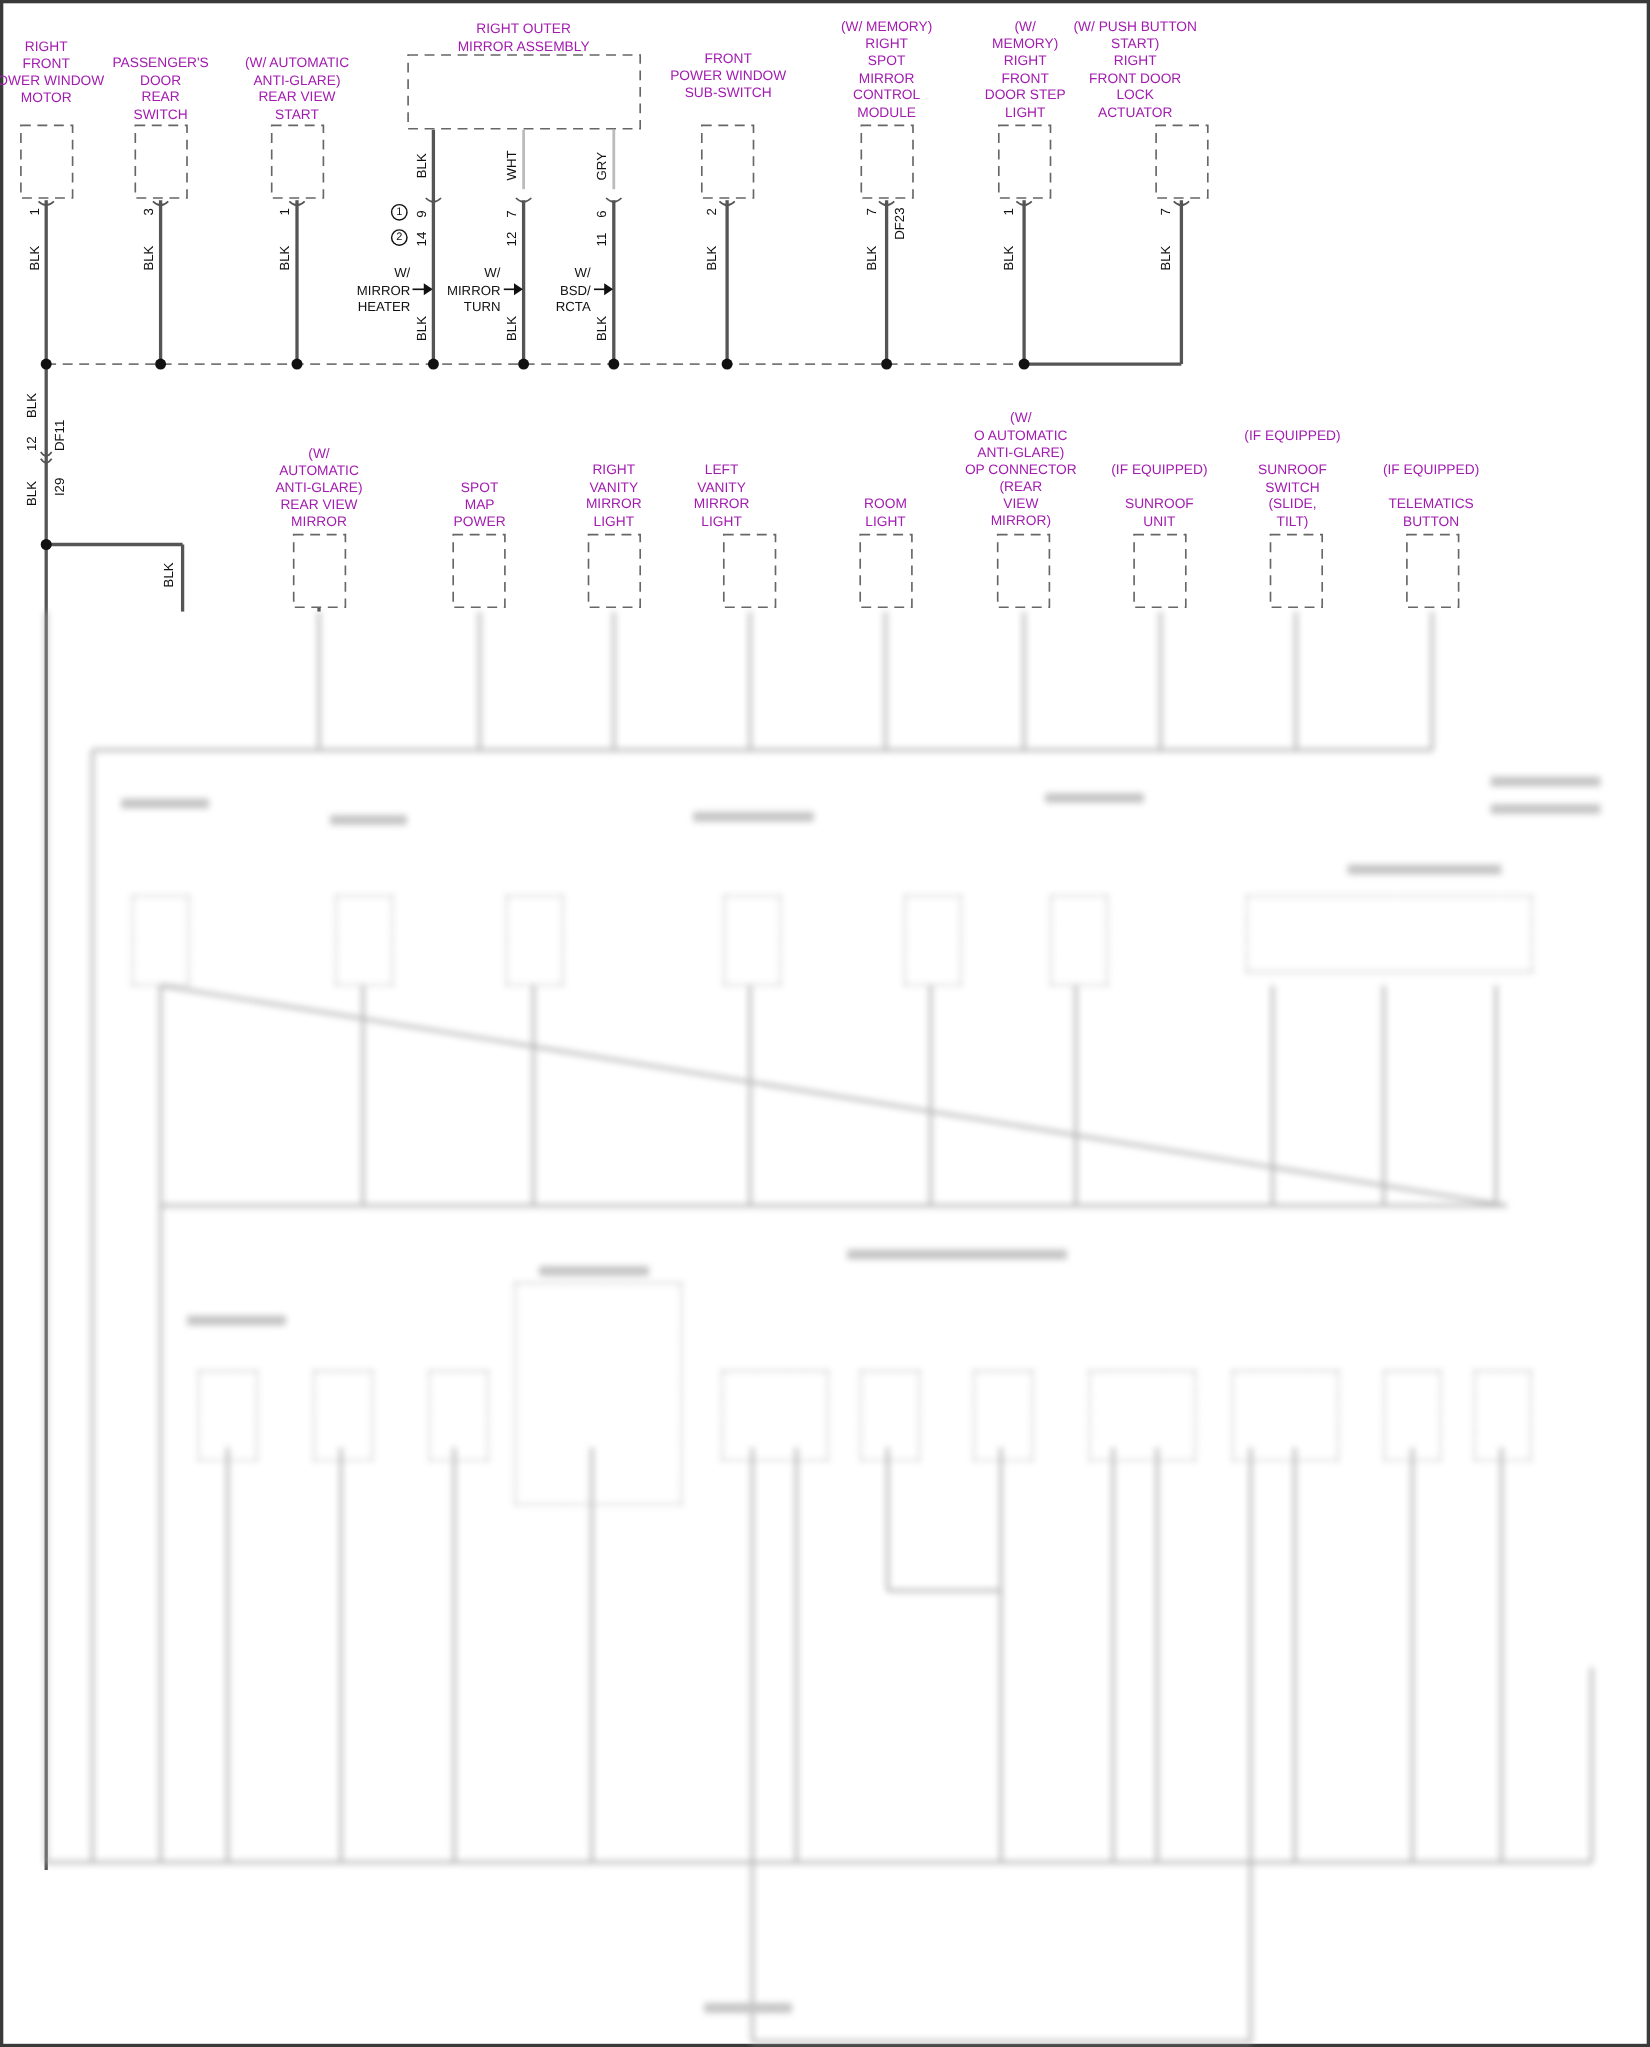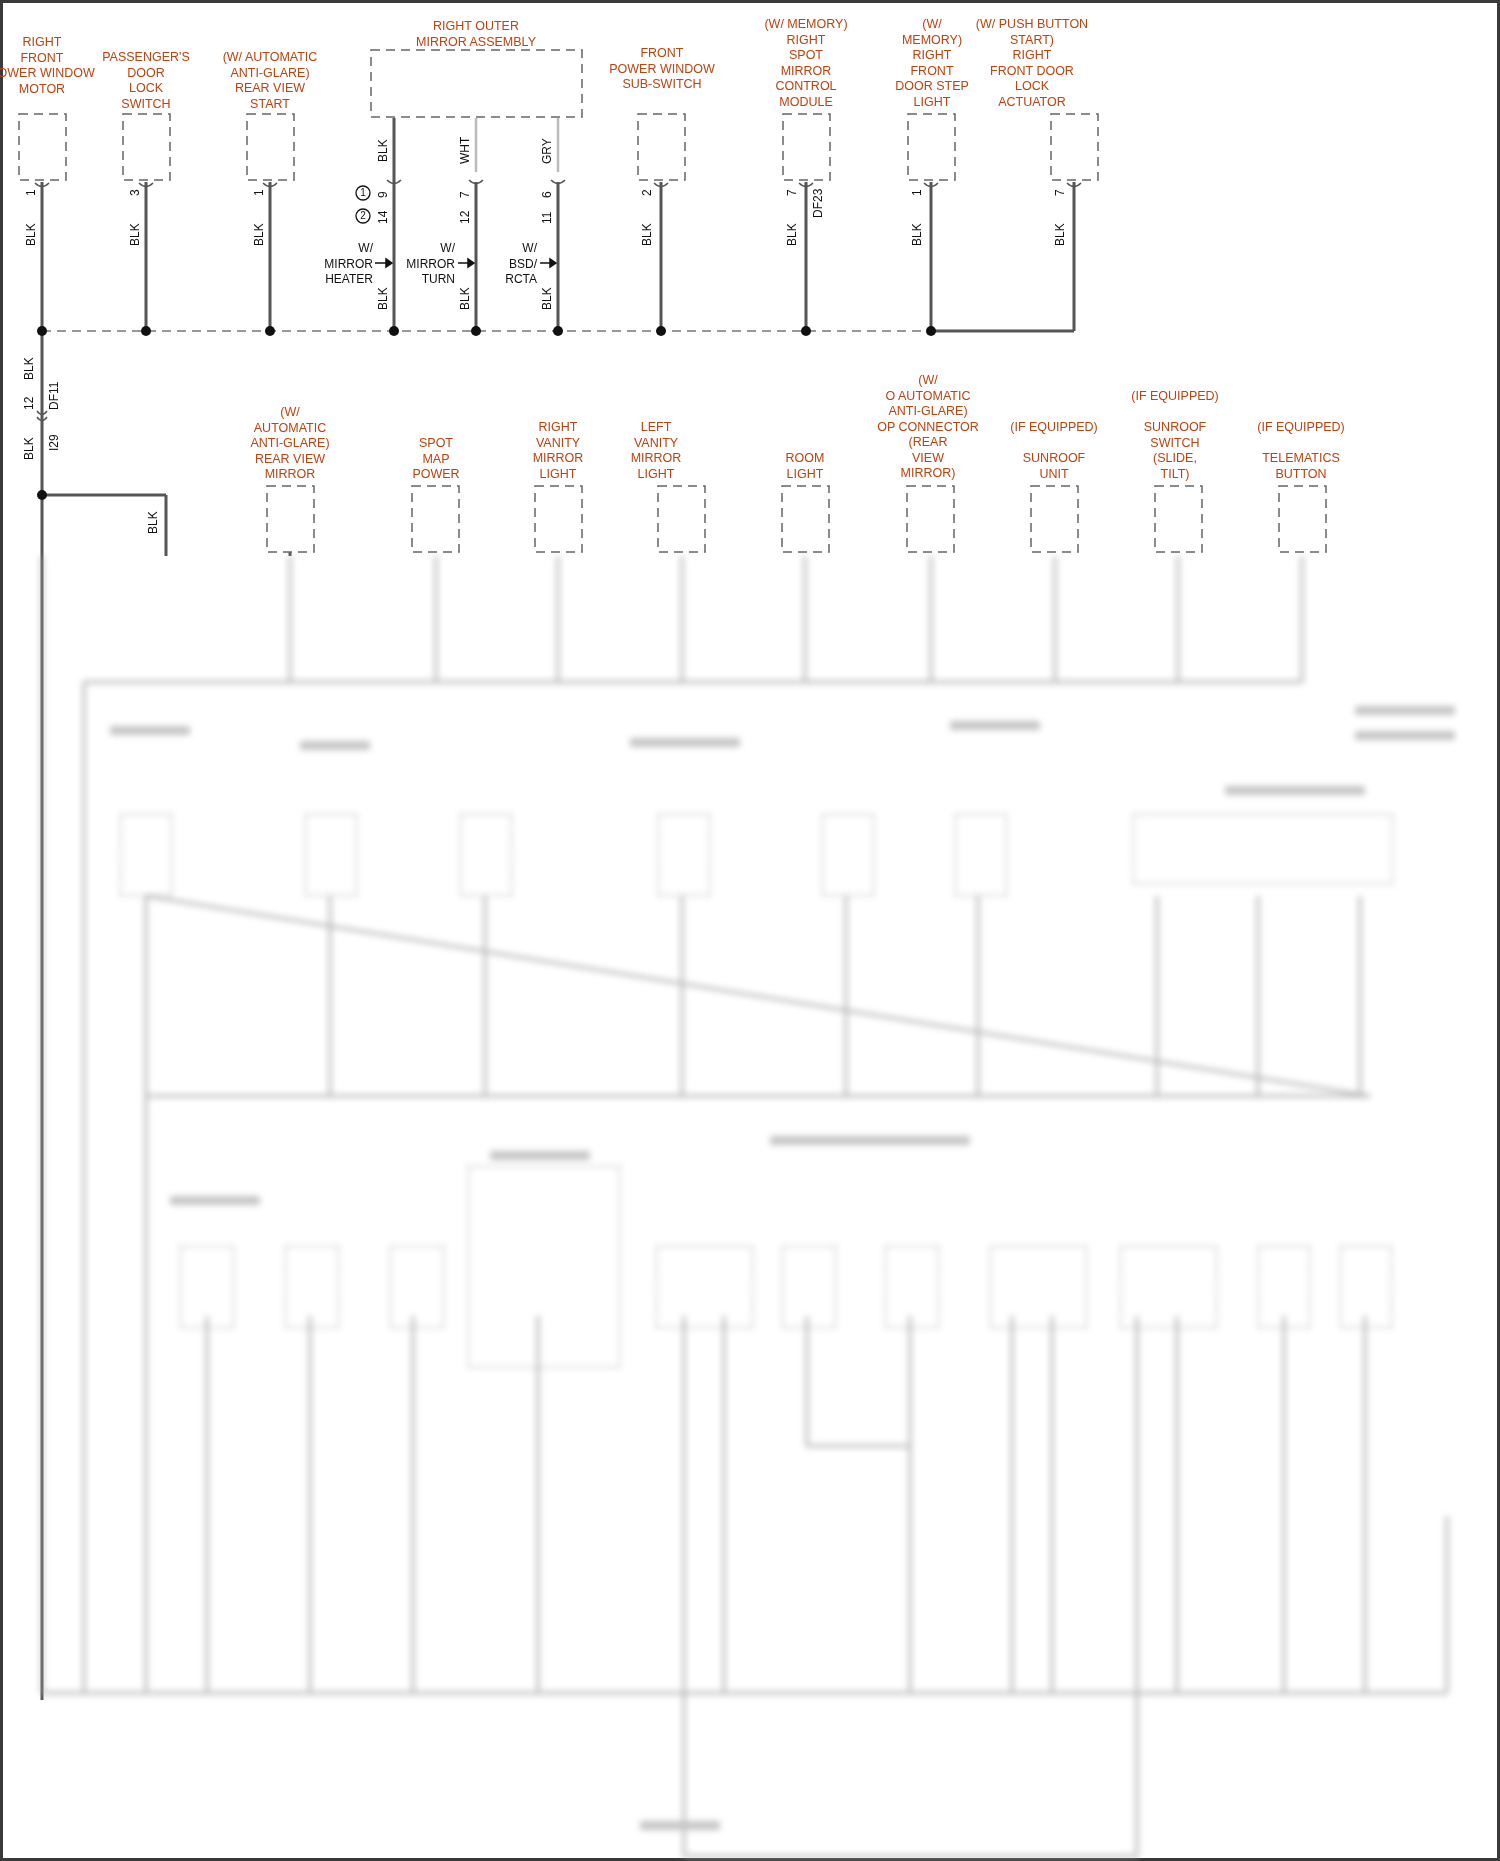--- a/index.html
+++ b/index.html
@@ -1,19 +1,19 @@
 <!DOCTYPE html>
 <html><head>
 <meta charset="utf-8">
 <style>
   html,body{margin:0;padding:0;background:#fff;}
   body{width:1500px;height:1861px;position:relative;overflow:hidden;font-family:"Liberation Sans",sans-serif;}
   #frame{position:absolute;left:0;top:0;width:1500px;height:1861px;box-sizing:border-box;border:3px solid #3a3a3a;border-top-width:3px;}
   svg{position:absolute;left:0;top:0;}
-  .lbl{position:absolute;font-size:12.5px;line-height:15.5px;color:#c2410c;text-align:center;white-space:pre;transform:translateX(-50%);}
+  .lbl{position:absolute;font-size:12.5px;line-height:15.5px;color:#a21caf;text-align:center;white-space:pre;transform:translateX(-50%);}
   .vt{position:absolute;font-size:12px;color:#111;transform-origin:left top;transform:rotate(-90deg);white-space:nowrap;}
   .side{position:absolute;font-size:12px;line-height:15.5px;color:#111;text-align:right;white-space:pre;}
   #blurred{position:absolute;left:0;top:556px;width:1500px;height:1305px;filter:blur(3px);opacity:.85;}
   .bbox{position:absolute;border:1.5px dashed #777;}
   .blurtext{position:absolute;height:9px;background:#bbb;border-radius:2px;}
 </style>
 </head>
 <body>
 
 <div id="frame"></div>
@@ -109,21 +109,21 @@
       <circle cx="363" cy="216" r="7"></circle>
   </g>
 </svg>
 
 <div class="lbl" style="left:42px;top:35px">RIGHT
 FRONT
 POWER WINDOW
 MOTOR</div>
 <div class="lbl" style="left:146px;top:50px">PASSENGER'S
 DOOR
-LOCK
+REAR
 SWITCH</div>
 <div class="lbl" style="left:270px;top:50px">(W/ AUTOMATIC
 ANTI-GLARE)
 REAR VIEW
 START</div>
 <div class="lbl" style="left:476px;top:19px">RIGHT OUTER
 MIRROR ASSEMBLY</div>
 <div class="lbl" style="left:662px;top:46px">FRONT
 POWER WINDOW
 SUB-SWITCH</div>

